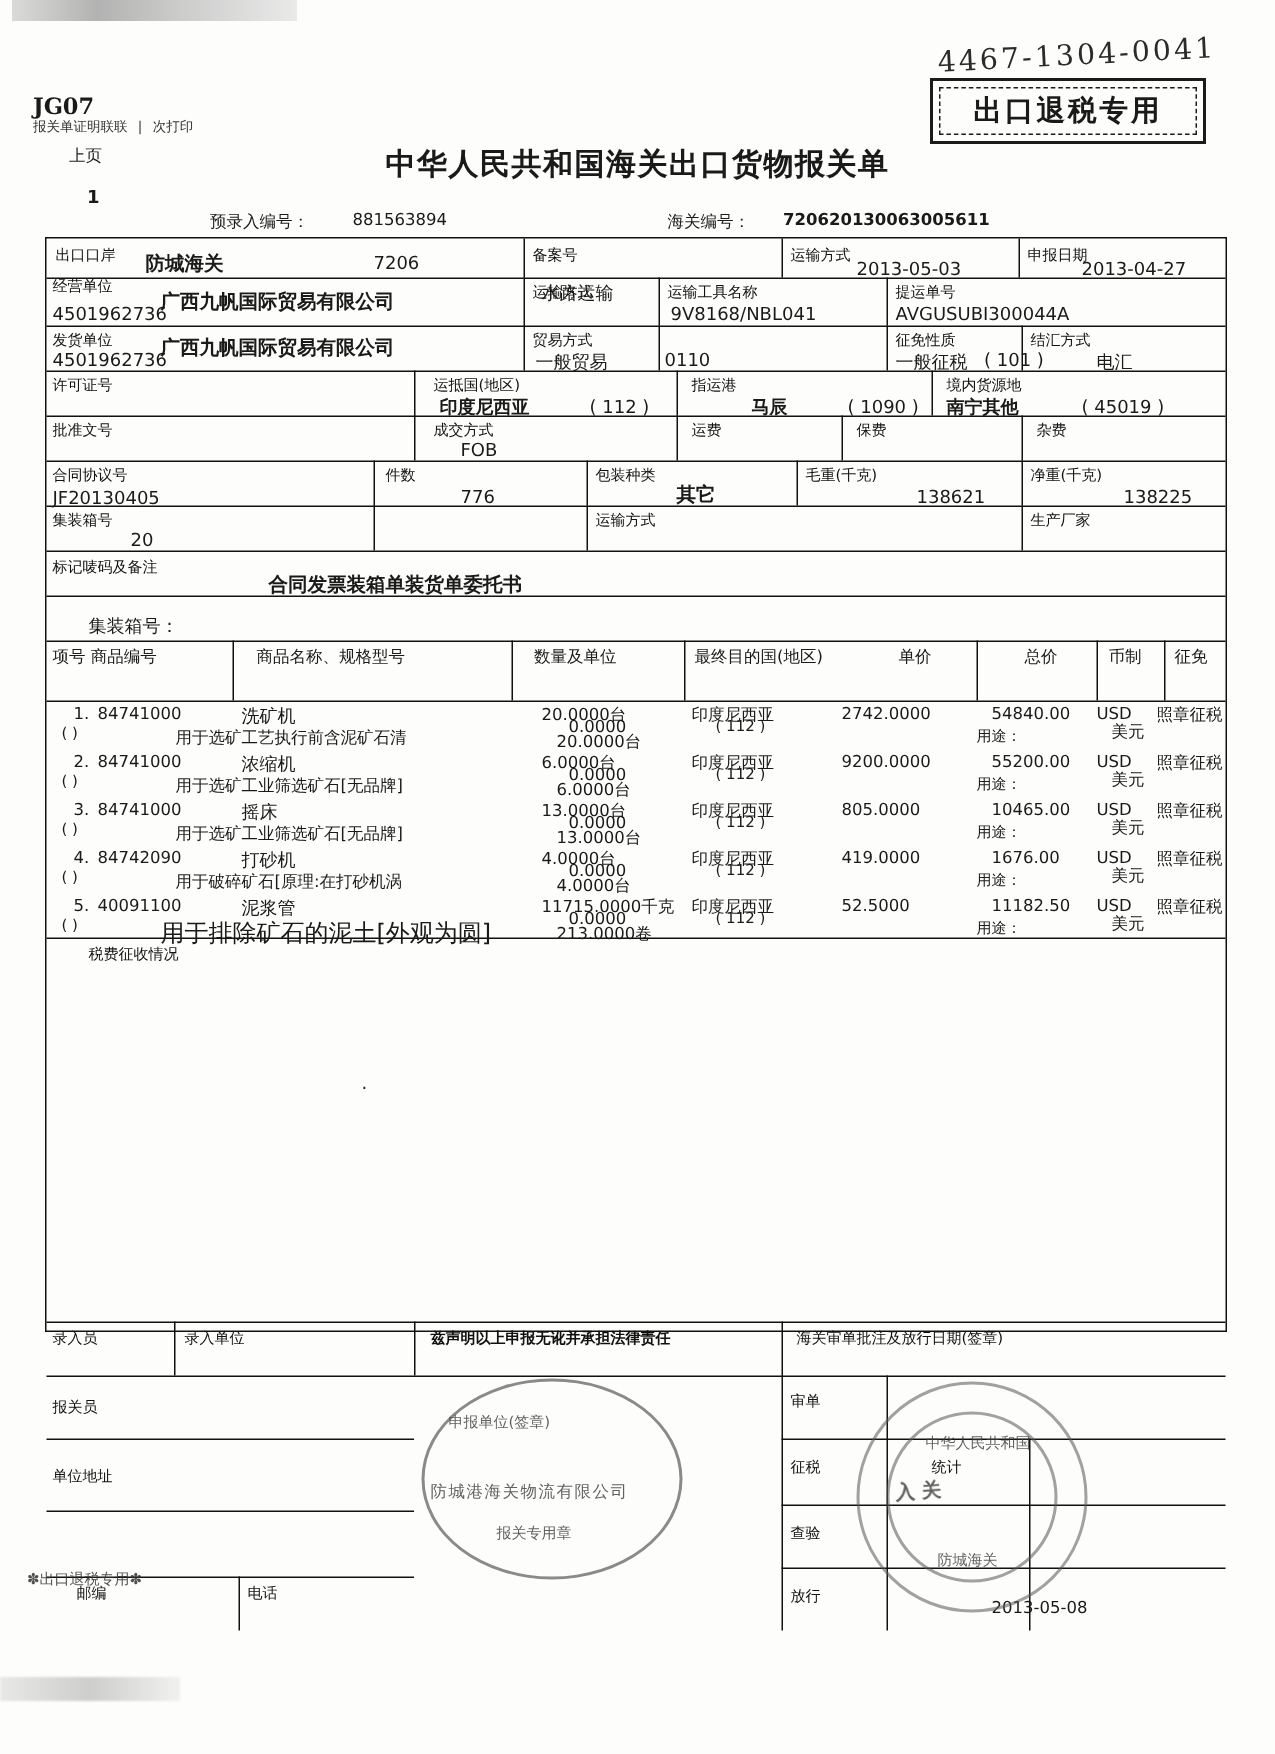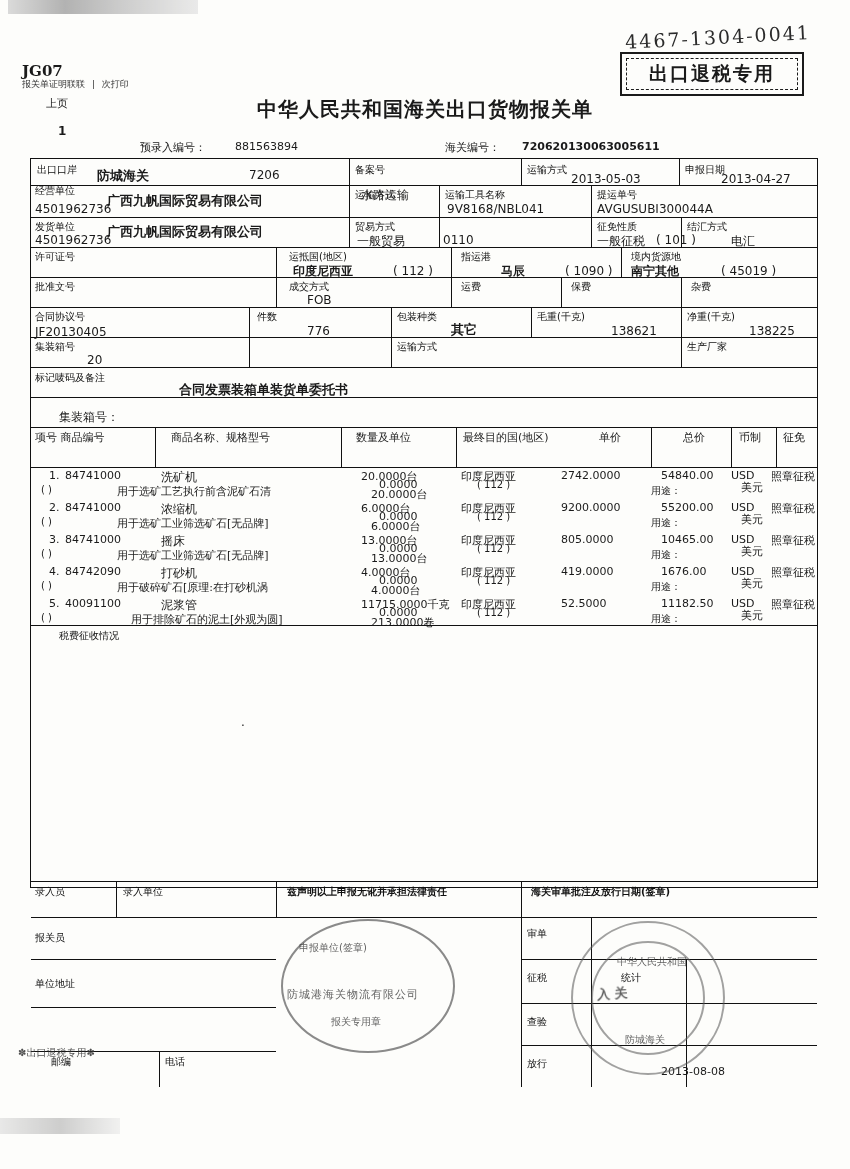--- a/index.html
+++ b/index.html
@@ -337,55 +337,55 @@
       <div class="gcell" style="left:700px;top:406px">USD</div>
       <div class="gcell" style="left:710px;top:417px">美元</div>
       <div class="gcell" style="left:740px;top:406px">照章征税</div>
       <div class="gcell" style="left:620px;top:421px;font-size:10px">用途：</div>
     </div>
         <div style="position: absolute; left: 0px; top: 0px; width: 100%;">
       <div class="gcell" style="left:18px;top:438px">5.</div>
       <div class="gcell" style="left:34px;top:438px">40091100</div>
       <div class="gcell" style="left:130px;top:438px;font-size:12px">泥浆管</div>
       <div class="gcell" style="left:10px;top:453px;font-size:10px">(    )</div>
-      <div class="gcell" style="left:100px;top:453px;font-size:11px">用于排除矿石的泥土[外观为圆]</div>
+      <div class="gcell" style="left:76px;top:453px;font-size:16px">用于排除矿石的泥土[外观为圆]</div>
       <div class="gcell" style="left:330px;top:438px">11715.0000千克</div>
       <div class="gcell" style="left:348px;top:447px">0.0000</div>
       <div class="gcell" style="left:340px;top:456px">213.0000卷</div>
       <div class="gcell" style="left:430px;top:438px">印度尼西亚</div>
       <div class="gcell" style="left:446px;top:448px;font-size:10px">( 112 )</div>
       <div class="gcell" style="left:530px;top:438px">52.5000</div>
       <div class="gcell" style="left:630px;top:438px">11182.50</div>
       <div class="gcell" style="left:700px;top:438px">USD</div>
       <div class="gcell" style="left:710px;top:449px">美元</div>
       <div class="gcell" style="left:740px;top:438px">照章征税</div>
       <div class="gcell" style="left:620px;top:453px;font-size:10px">用途：</div>
     </div>
       </div>
 
     <div class="cell lbl" style="left:28px;top:470px">税费征收情况</div>
     <div class="cell" style="left:210px;top:556px;font-size:12px">.</div>
 
     <div class="cell lbl" style="left:4px;top:726px">录入员</div>
     <div class="cell lbl" style="left:92px;top:726px">录入单位</div>
     <div class="cell lbl" style="left:256px;top:726px;font-weight:bold">兹声明以上申报无讹并承担法律责任</div>
-    <div class="cell lbl" style="left:500px;top:726px;font-weight:bold">海关审单批注及放行日期(签章)</div>
+    <div class="cell lbl" style="left:500px;top:726px;font-weight:normal">海关审单批注及放行日期(签章)</div>
 
     <div class="cell lbl" style="left:4px;top:772px">报关员</div>
     <div class="cell lbl" style="left:496px;top:768px">审单</div>
 
     <div class="cell lbl" style="left:4px;top:818px">单位地址</div>
     <div class="cell lbl" style="left:496px;top:812px">征税</div>
     <div class="cell lbl" style="left:590px;top:812px">统计</div>
 
     <div class="cell lbl" style="left:20px;top:896px">邮编</div>
     <div class="cell lbl" style="left:134px;top:896px">电话</div>
     <div class="cell lbl" style="left:496px;top:856px">查验</div>
     <div class="cell lbl" style="left:496px;top:898px">放行</div>
-    <div class="cell val" style="left:630px;top:906px;font-size:11px">2013-08-08</div>
+    <div class="cell val" style="left:630px;top:906px;font-size:11px">2013-05-08</div>
 
     <div class="seal" style="left:250px;top:760px;width:170px;height:130px"></div>
     <div class="seal-txt" style="left:268px;top:782px">申报单位(签章)</div>
     <div class="seal-txt blur" style="left:256px;top:828px;font-size:11px;letter-spacing:1px">防城港海关物流有限公司</div>
     <div class="seal-txt blur" style="left:300px;top:856px;font-size:10px">报关专用章</div>
 
     <div class="seal-red" style="left:540px;top:762px;width:150px;height:150px"></div>
     <div class="seal-red" style="left:560px;top:782px;width:110px;height:110px"></div>
     <div class="seal-txt blur" style="left:566px;top:826px;font-size:13px;font-weight:bold;transform:rotate(-4deg)">入 关</div>
     <div class="seal-txt blur" style="left:586px;top:796px;font-size:10px">中华人民共和国</div>

